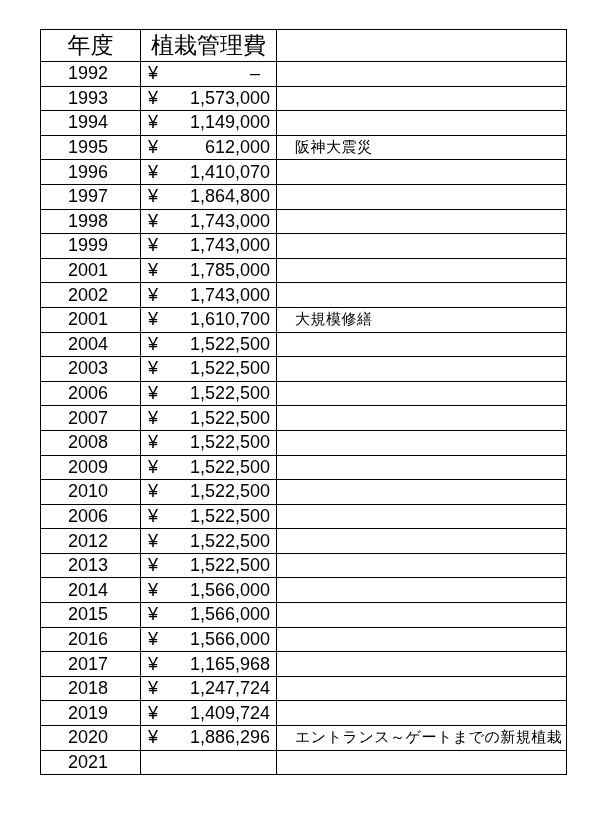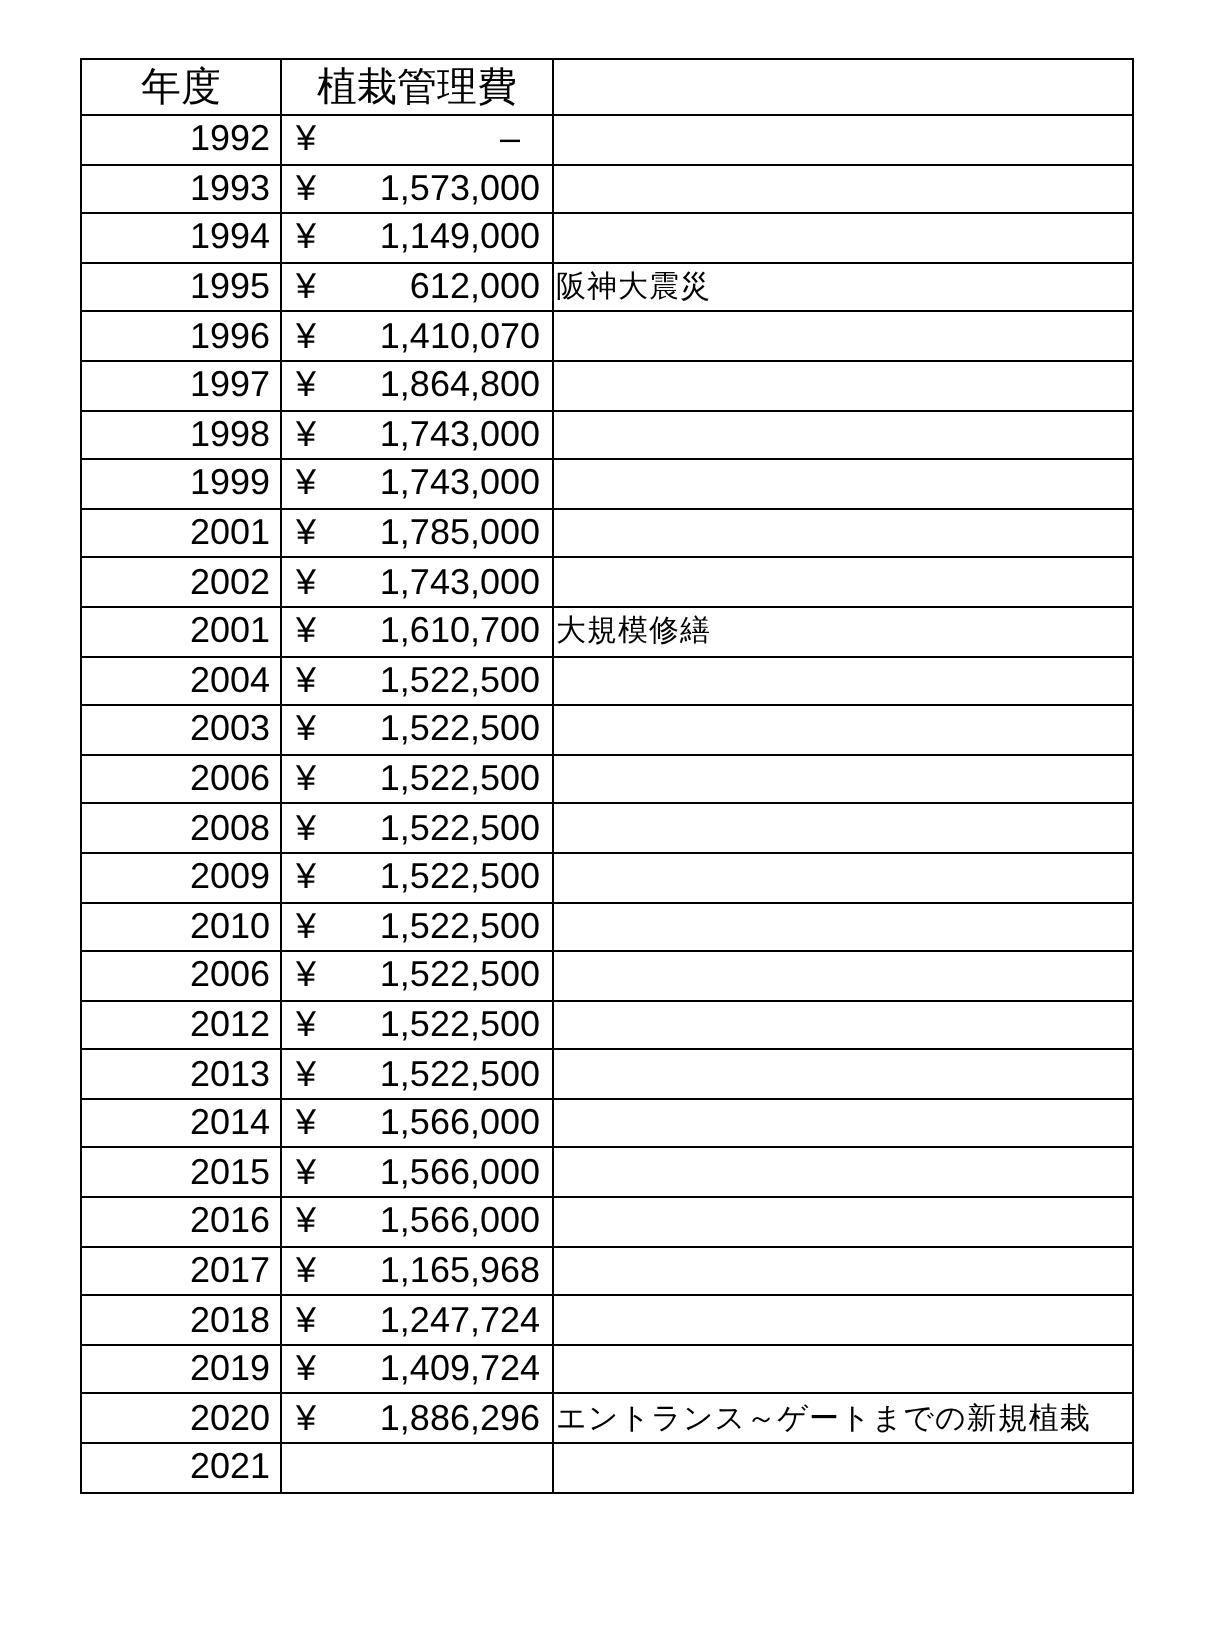--- a/index.html
+++ b/index.html
@@ -34,42 +34,42 @@
     height: 23.6px;
     padding: 0;
     margin: 0;
     overflow: hidden;
     white-space: nowrap;
     color: #000000;
     vertical-align: middle;
     box-sizing: content-box;
   }
   .cost-table th {
-    font-size: 20px;
+    font-size: 23px;
     font-weight: normal;
     font-family: Liberation Serif, serif;
   }
   td.year-cell {
     font-size: 18px;
-    text-align: right;
+    text-align: center;
     padding-right: 5px;
   }
   td.cost-cell { font-size: 18px; }
   .cost-inner {
     display: flex;
     justify-content: space-between;
     align-items: center;
     padding: 0 6px 0 7px;
     height: 100%;
   }
   .cost-inner .amount.dash { padding-right: 10px; }
   td.note-cell {
     font-size: 15px;
     text-align: left;
-    padding-left: 1px;
+    padding-left: 18px;
     letter-spacing: 0.5px;
     margin-left: 44px;
   }
 </style>
 </head>
 <body>
 
 <div class="canvas">
   <div class="sheet">
     <table class="cost-table">
@@ -290,20 +290,34 @@
       <span class="cost-inner">
         <span class="yen">¥</span>
         <span class="amount">1,522,500</span>
       </span>
     </td>
     <td class="note-cell">
       <span></span>
     </td>
   </tr>
 
+  <tr>
+    <td class="year-cell">
+      <span>2007</span>
+    </td>
+    <td class="cost-cell">
+      <span class="cost-inner">
+        <span class="yen">¥</span>
+        <span class="amount">1,522,500</span>
+      </span>
+    </td>
+    <td class="note-cell">
+      <span></span>
+    </td>
+  </tr>
 
   <tr>
     <td class="year-cell">
       <span>2008</span>
     </td>
     <td class="cost-cell">
       <span class="cost-inner">
         <span class="yen">¥</span>
         <span class="amount">1,522,500</span>
       </span>

